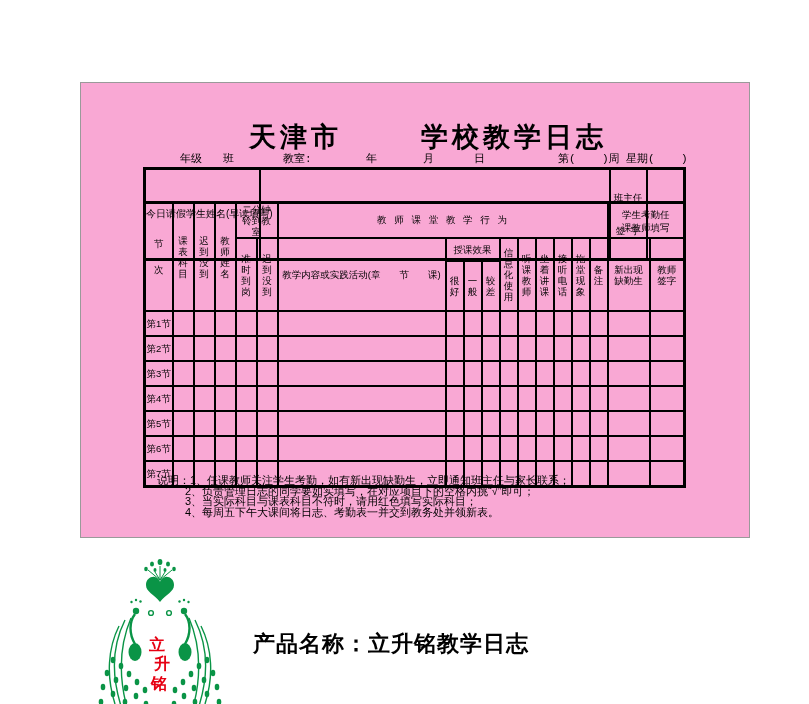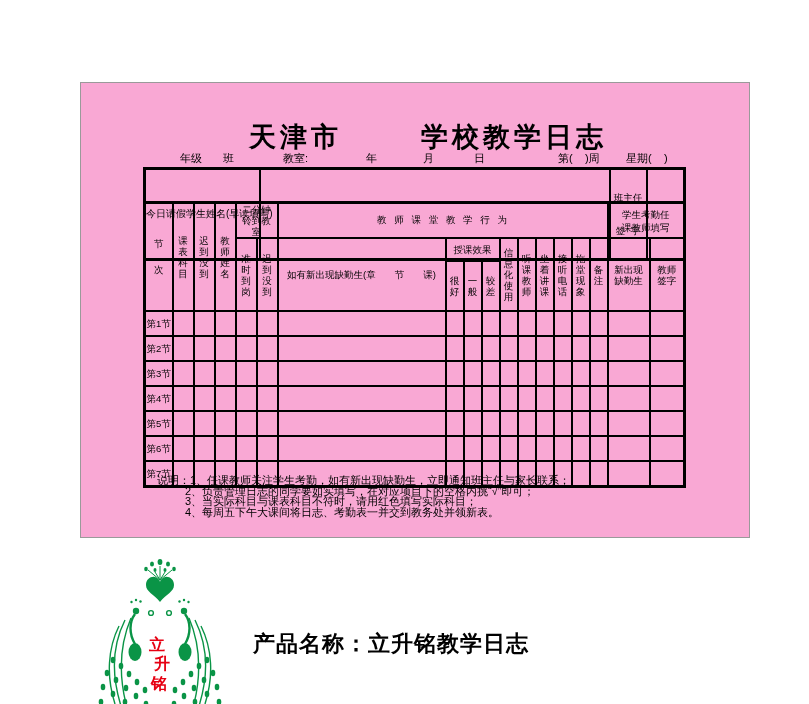--- a/index.html
+++ b/index.html
@@ -15,21 +15,21 @@
   .sheet{
     position:absolute;left:80px;top:82px;
     width:668px;height:454px;
     border:1px solid #9a9a9a;
     background:#f9a8d4;
   }
   .title-row{position:absolute;left:0;top:36px;width:100%;height:32px;}
   .title-left{position:absolute;left:168px;top:0;font-size:27px;font-weight:bold;letter-spacing:4px;}
   .title-right{position:absolute;left:340px;top:0;font-size:27px;font-weight:bold;letter-spacing:4px;}
   .infoline{position:absolute;left:0;top:68px;width:100%;height:14px;font-size:11px;}
-  .infoline span{position:absolute;white-space:pre;}
+  .infoline span{position:absolute;white-space:pre;font-family:Liberation Mono, monospace;}
   .p1{left:99px;}  .p2{left:142px;} .p3{left:202px;} .p4{left:285px;}
   .p5{left:342px;} .p6{left:393px;} .p7{left:477px;} .p8{left:545px;}
 
   
   table.absent{
     position:absolute;left:62px;top:84px;
     width:540px;height:34px;
     border-collapse:collapse;table-layout:fixed;
     border:3px solid #000;
   }
@@ -157,21 +157,21 @@
             <div>学生考勤任课教师填写</div>
           </td>
     </tr>
     <tr class="hr2">
       <td class="v" rowspan="2">
             <div>准时到岗</div>
           </td>
       <td class="v" rowspan="2">
             <div>迟到没到</div>
           </td>
-      <td class="content-col" rowspan="2">如有新出现缺勤生(章　　节　　课)</td>
+      <td class="content-col" rowspan="2">教学内容或实践活动(章　　节　　课)</td>
       <td colspan="3">授课效果</td>
       <td class="v" rowspan="2">
             <div>信息化使用</div>
           </td>
       <td class="v" rowspan="2">
             <div>听课教师</div>
           </td>
       <td class="v" rowspan="2">
             <div>坐着讲课</div>
           </td>

